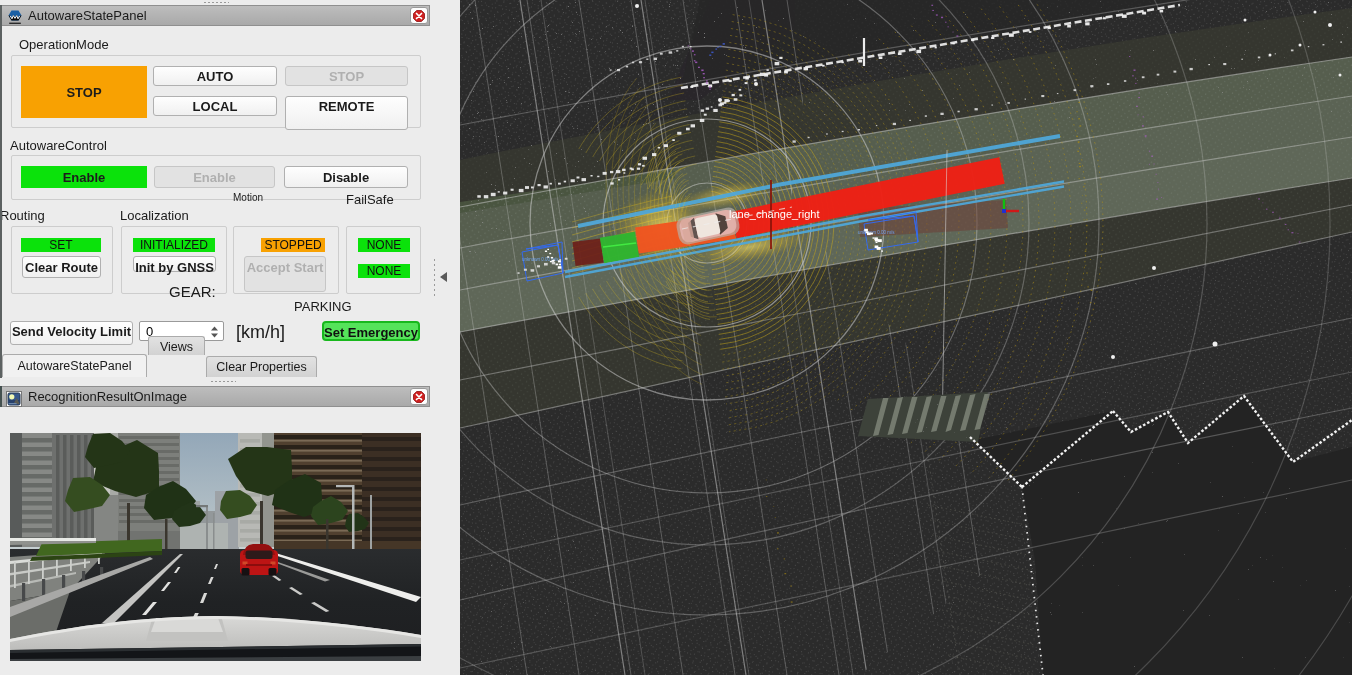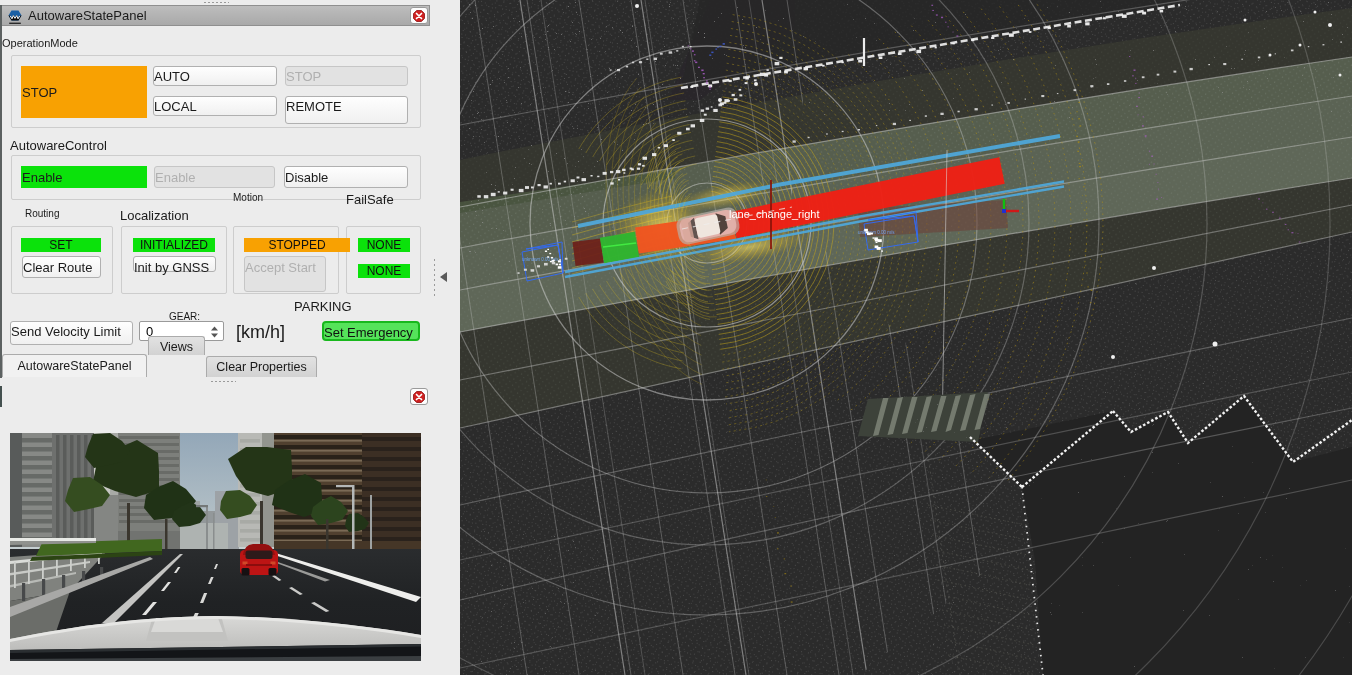--- a/index.html
+++ b/index.html
@@ -9,21 +9,21 @@
 .panelbg { position:absolute; left:0; top:0; width:460px; height:675px; background:#ececec; }
 .tbar { position:absolute; left:0; width:430px; height:21px;
   background:linear-gradient(#bdbdbd,#a9a9a9); border:1px solid #8f8f8f; }
 .tbartxt { position:absolute; left:27px; top:0; line-height:19px; font-size:13px; color:#1b1b1b; }
 .closeb { position:absolute; width:18px; height:17px; background:#fdfdfd;
   border:1px solid #9a9a9a; border-radius:3px; text-align:center; }
 .closeb svg { margin-top:2px; }
 .lab { position:absolute; color:#1a1a1a; }
 .gbox { position:absolute; border:1px solid #cdcdcd; border-radius:2px; }
 .qbtn { position:absolute; background:linear-gradient(#fefefe,#f0f0f0); border:1px solid #b0b0b0;
-  border-radius:3px; color:#1a1a1a; }
+  border-radius:3px; text-align:center; color:#1a1a1a;font-weight:bold; }
 .qbtn.dis { background:#e2e2e2; border-color:#c6c6c6; color:#b0b0b0; }
 .qbtn.orange { background:#f8a102; border-color:#f8a102; border-radius:0; color:#1c1c1c; }
 .qbtn.green { background:#0be20b; border-color:#0be20b; border-radius:0; color:#1c1c1c; }
 .qbtn.emerg { background:#55e35a; border:2px solid #18b81d; border-radius:4px; color:#111; }
 .badge { position:absolute; text-align:center; font-size:12px; color:#111; }
 .spin { position:absolute; background:#fff; border:1px solid #9a9a9a; border-radius:2px; font-size:13px; }
 .tab { position:absolute; background:linear-gradient(#e2e2e2,#d2d2d2); border:1px solid #ababab;
   border-bottom:none; border-radius:3px 3px 0 0; text-align:center; font-size:12.5px; color:#1a1a1a; }
 .tab.active { background:#f1f1f1; }
 .hdots { position:absolute; width:26px; height:3px;
@@ -47,64 +47,75 @@
 <path d="M2.2,5.8 L4,8.8 L5.3,5.6 L7,8.4 L8.7,5.6 L10,8.8 L11.8,5.8" stroke="#f8f8f8" stroke-width="1" fill="none"></path>
 <rect x="1.2" y="12.6" width="11.6" height="1.4" fill="#2a2a2a"></rect>
 </svg>
         <span class="tbartxt">AutowareStatePanel</span>
       </div>
 <div class="closeb" style="left:410px;top:7px">
 <svg width="12" height="12" viewBox="0 0 12 12">
 <polygon points="3.6,0.5 8.4,0.5 11.5,3.6 11.5,8.4 8.4,11.5 3.6,11.5 0.5,8.4 0.5,3.6" fill="#cf2020" stroke="#8e0f0f" stroke-width="0.8"></polygon>
 <path d="M3.5 3.5 L8.5 8.5 M8.5 3.5 L3.5 8.5" stroke="#fff" stroke-width="1.7" stroke-linecap="round"></path>
 </svg></div>
-<div class="lab" style="left:2px;top:37px;font-size:11px">OperationMode</div>
+<div class="lab" style="left:19px;top:37px;font-size:13px">OperationMode</div>
 <div class="gbox" style="left:11px;top:55px;width:410px;height:73px"></div>
 <div class="qbtn orange" style="left:21px;top:66px;width:126px;height:52px;line-height:52px;font-size:13px">STOP</div>
 <div class="qbtn" style="left:153px;top:66px;width:124px;height:20px;line-height:20px;font-size:13px">AUTO</div>
 <div class="qbtn dis" style="left:285px;top:66px;width:123px;height:20px;line-height:20px;font-size:13px">STOP</div>
 <div class="qbtn" style="left:153px;top:96px;width:124px;height:20px;line-height:20px;font-size:13px">LOCAL</div>
-<div class="qbtn" style="left:285px;top:96px;width:123px;height:28px;line-height:20px;font-size:13px">REMOTE</div>
+<div class="qbtn" style="left:285px;top:96px;width:123px;height:34px;line-height:20px;font-size:13px">REMOTE</div>
 <div class="lab" style="left:10px;top:138px;font-size:13px">AutowareControl</div>
 <div class="gbox" style="left:11px;top:155px;width:410px;height:45px"></div>
 <div class="qbtn green" style="left:21px;top:166px;width:126px;height:22px;line-height:22px;font-size:13px">Enable</div>
 <div class="qbtn dis" style="left:154px;top:166px;width:121px;height:22px;line-height:22px;font-size:13px">Enable</div>
 <div class="qbtn" style="left:284px;top:166px;width:124px;height:22px;line-height:22px;font-size:13px">Disable</div>
-<div class="lab" style="left:25px;top:208px;font-size:10px">Routing</div>
+<div class="lab" style="left:0;top:208px;font-size:13px">Routing</div>
 <div class="lab" style="left:120px;top:208px;font-size:13px">Localization</div>
 <div class="lab" style="left:233px;top:192px;font-size:10px">Motion</div>
 <div class="lab" style="left:346px;top:192px;font-size:13px">FailSafe</div>
 <div class="gbox" style="left:11px;top:226px;width:102px;height:68px"></div>
 <div class="gbox" style="left:121px;top:226px;width:106px;height:68px"></div>
 <div class="gbox" style="left:233px;top:226px;width:106px;height:68px"></div>
 <div class="gbox" style="left:346px;top:226px;width:75px;height:68px"></div>
 <div class="badge" style="left:21px;top:238px;width:80px;height:14px;line-height:14px;background:#0be20b">SET</div>
 <div class="qbtn" style="left:22px;top:256px;width:79px;height:22px;line-height:22px;font-size:13px">Clear Route</div>
 <div class="badge" style="left:133px;top:238px;width:82px;height:14px;line-height:14px;background:#0be20b">INITIALIZED</div>
 <div class="qbtn" style="left:133px;top:256px;width:83px;height:16px;line-height:22px;font-size:13px">Init by GNSS</div>
-<div class="badge" style="left:244px;top:238px;width:106px;height:14px;line-height:14px;background:#f8a102">STOPPED</div>
+<div class="badge" style="left:261px;top:238px;width:64px;height:14px;line-height:14px;background:#f8a102">STOPPED</div>
 <div class="qbtn dis" style="left:244px;top:256px;width:82px;height:36px;line-height:22px;font-size:13px">Accept Start</div>
 <div class="badge" style="left:358px;top:238px;width:52px;height:14px;line-height:14px;background:#0be20b">NONE</div>
 <div class="badge" style="left:358px;top:264px;width:52px;height:14px;line-height:14px;background:#0be20b">NONE</div>
-<div class="lab" style="left:169px;top:311px;font-size:10px">GEAR:</div>
+<div class="lab" style="left:169px;top:283px;font-size:15px">GEAR:</div>
 <div class="lab" style="left:294px;top:299px;font-size:13px">PARKING</div>
 <div class="qbtn" style="left:10px;top:321px;width:123px;height:24px;line-height:20px;font-size:13px">Send Velocity Limit</div>
 <div class="spin" style="left:139px;top:321px;width:85px;height:20px">
 <span style="position:absolute;left:6px;top:0;line-height:20px">0</span>
 <svg width="9" height="12" viewBox="0 0 9 12" style="position:absolute;right:4px;top:4px">
 <polygon points="4.5,0.5 8,4.5 1,4.5" fill="#555"></polygon>
 <polygon points="4.5,11.5 8,7.5 1,7.5" fill="#555"></polygon>
 </svg>
       </div>
 <div class="lab" style="left:236px;top:322px;font-size:18px">[km/h]</div>
 <div class="qbtn emerg" style="left:322px;top:321px;width:98px;height:20px;line-height:20px;font-size:13px">Set Emergency</div>
 <div class="tab active" style="left:2px;top:354px;width:145px;height:23px;line-height:22px">AutowareStatePanel</div>
 <div class="tab" style="left:148px;top:336px;width:57px;height:19px;line-height:20px">Views</div>
 <div class="tab" style="left:206px;top:356px;width:111px;height:21px;line-height:20px">Clear Properties</div>
 <div class="hdots" style="left:210px;top:380px"></div>
+<div class="tbar" style="top:386px">
+        <svg width="16" height="16" viewBox="0 0 16 16" style="position:absolute;left:5px;top:4px">
+<rect x="0.5" y="0.5" width="15" height="15" fill="#fff" stroke="#777"></rect>
+<rect x="2" y="2" width="12" height="12" fill="#38588a" stroke="#24364e" rx="1.5"></rect>
+<rect x="2.5" y="9" width="11" height="4.5" fill="#27406a"></rect>
+<circle cx="5.8" cy="5.8" r="2.6" fill="#f4fab4"></circle>
+<path d="M7.5,13 L10.8,6.8 L13.6,13 Z" fill="#5a5a52"></path>
+<rect x="2.6" y="12" width="8" height="1.2" fill="#6a86aa"></rect>
+</svg>
+        <span class="tbartxt">RecognitionResultOnImage</span>
+      </div>
 <div class="closeb" style="left:410px;top:388px">
 <svg width="12" height="12" viewBox="0 0 12 12">
 <polygon points="3.6,0.5 8.4,0.5 11.5,3.6 11.5,8.4 8.4,11.5 3.6,11.5 0.5,8.4 0.5,3.6" fill="#cf2020" stroke="#8e0f0f" stroke-width="0.8"></polygon>
 <path d="M3.5 3.5 L8.5 8.5 M8.5 3.5 L3.5 8.5" stroke="#fff" stroke-width="1.7" stroke-linecap="round"></path>
 </svg></div>
 <div style="position:absolute;left:0;top:5px;width:2px;height:373px;background:#5c6161"></div>
 <div style="position:absolute;left:0;top:386px;width:2px;height:21px;background:#44504f"></div>
 <div class="vdots" style="left:433px;top:258px"></div>
 <svg width="8" height="10" viewBox="0 0 8 10" style="position:absolute;left:440px;top:272px">
 <polygon points="7,0 7,10 0,5" fill="#5a5a5a"></polygon>

